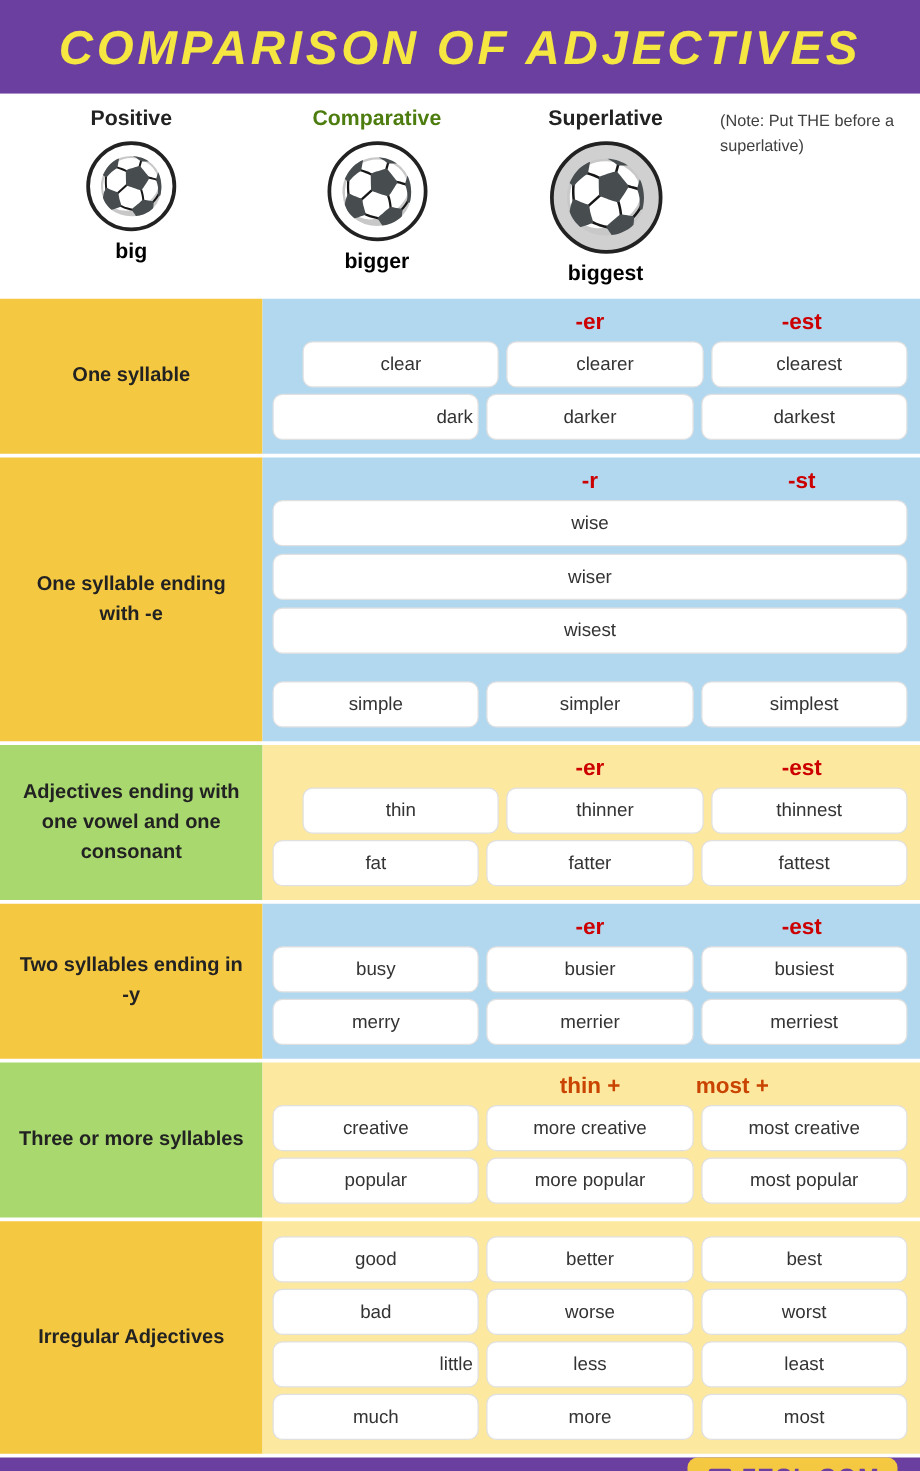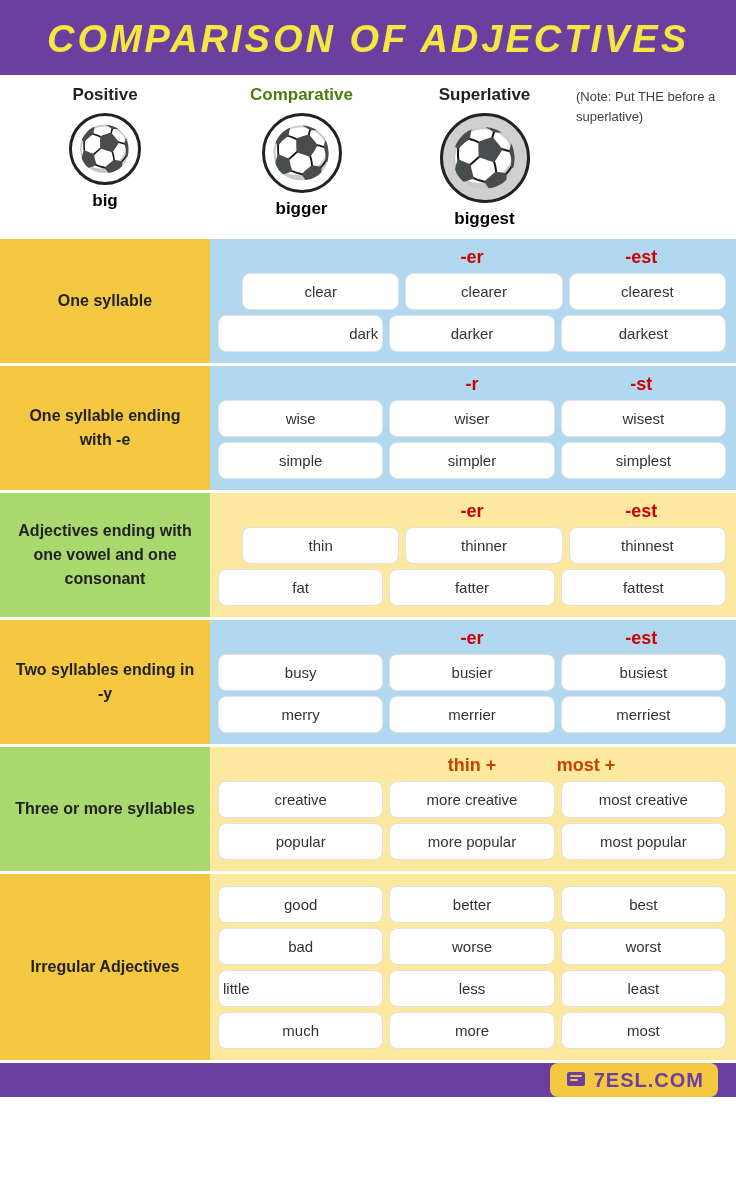--- a/index.html
+++ b/index.html
@@ -94,21 +94,21 @@
         </div>
       </div>
       <div style="display: flex; min-height: 120px; border-bottom: 3px solid rgb(255, 255, 255);">
         <div style="width: 210px; min-width: 210px; display: flex; align-items: center; justify-content: center; text-align: center; font-size: 16px; font-weight: bold; color: rgb(34, 34, 34); padding: 10px 12px; line-height: 1.5; background: rgb(245, 200, 66);">One syllable ending with -e</div>
         <div style="flex: 1 1 0%; display: flex; flex-direction: column; padding: 6px 10px 6px 8px; background: rgb(178, 216, 240);">
           <div style="display: flex; justify-content: space-around; padding: 2px 0px 5px;">
             <div style="flex: 1 1 0%;"></div>
             <div style="flex: 1 1 0%; text-align: center; font-size: 18px; font-weight: bold; color: rgb(204, 0, 0);">-r</div>
             <div style="flex: 1 1 0%; text-align: center; font-size: 18px; font-weight: bold; color: rgb(204, 0, 0);">-st</div>
           </div>
-          <div style="display: flex; gap: 6px; margin-bottom: 5px;">
+          <div style="display: flex; gap: 6px; margin-bottom: 22px; flex-direction: column;">
             <div style="flex: 1 1 0%; background: rgb(255, 255, 255); border-radius: 8px; text-align: center; padding: 9px 4px; font-size: 15px; color: rgb(51, 51, 51); font-weight: 500; border: 1px solid rgb(224, 224, 224);">wise</div>
             <div style="flex: 1 1 0%; background: rgb(255, 255, 255); border-radius: 8px; text-align: center; padding: 9px 4px; font-size: 15px; color: rgb(51, 51, 51); font-weight: 500; border: 1px solid rgb(224, 224, 224);">wiser</div>
             <div style="flex: 1 1 0%; background: rgb(255, 255, 255); border-radius: 8px; text-align: center; padding: 9px 4px; font-size: 15px; color: rgb(51, 51, 51); font-weight: 500; border: 1px solid rgb(224, 224, 224);">wisest</div>
           </div>
           <div style="display: flex; gap: 6px; margin-bottom: 5px;">
             <div style="flex: 1 1 0%; background: rgb(255, 255, 255); border-radius: 8px; text-align: center; padding: 9px 4px; font-size: 15px; color: rgb(51, 51, 51); font-weight: 500; border: 1px solid rgb(224, 224, 224);">simple</div>
             <div style="flex: 1 1 0%; background: rgb(255, 255, 255); border-radius: 8px; text-align: center; padding: 9px 4px; font-size: 15px; color: rgb(51, 51, 51); font-weight: 500; border: 1px solid rgb(224, 224, 224);">simpler</div>
             <div style="flex: 1 1 0%; background: rgb(255, 255, 255); border-radius: 8px; text-align: center; padding: 9px 4px; font-size: 15px; color: rgb(51, 51, 51); font-weight: 500; border: 1px solid rgb(224, 224, 224);">simplest</div>
           </div>
         </div>
@@ -181,21 +181,21 @@
             <div style="flex: 1 1 0%; background: rgb(255, 255, 255); border-radius: 8px; text-align: center; padding: 9px 4px; font-size: 15px; color: rgb(51, 51, 51); font-weight: 500; border: 1px solid rgb(224, 224, 224);">good</div>
             <div style="flex: 1 1 0%; background: rgb(255, 255, 255); border-radius: 8px; text-align: center; padding: 9px 4px; font-size: 15px; color: rgb(51, 51, 51); font-weight: 500; border: 1px solid rgb(224, 224, 224);">better</div>
             <div style="flex: 1 1 0%; background: rgb(255, 255, 255); border-radius: 8px; text-align: center; padding: 9px 4px; font-size: 15px; color: rgb(51, 51, 51); font-weight: 500; border: 1px solid rgb(224, 224, 224);">best</div>
           </div>
           <div style="display: flex; gap: 6px; margin-bottom: 5px;">
             <div style="flex: 1 1 0%; background: rgb(255, 255, 255); border-radius: 8px; text-align: center; padding: 9px 4px; font-size: 15px; color: rgb(51, 51, 51); font-weight: 500; border: 1px solid rgb(224, 224, 224);">bad</div>
             <div style="flex: 1 1 0%; background: rgb(255, 255, 255); border-radius: 8px; text-align: center; padding: 9px 4px; font-size: 15px; color: rgb(51, 51, 51); font-weight: 500; border: 1px solid rgb(224, 224, 224);">worse</div>
             <div style="flex: 1 1 0%; background: rgb(255, 255, 255); border-radius: 8px; text-align: center; padding: 9px 4px; font-size: 15px; color: rgb(51, 51, 51); font-weight: 500; border: 1px solid rgb(224, 224, 224);">worst</div>
           </div>
           <div style="display: flex; gap: 6px; margin-bottom: 5px;">
-            <div style="flex: 1 1 0%; background: rgb(255, 255, 255); border-radius: 8px; text-align: left; padding: 9px 4px; font-size: 15px; color: rgb(51, 51, 51); font-weight: 500; border: 1px solid rgb(224, 224, 224);">little</div>
+            <div style="flex: 1 1 0%; background: rgb(255, 255, 255); border-radius: 8px; text-align: right; padding: 9px 4px; font-size: 15px; color: rgb(51, 51, 51); font-weight: 500; border: 1px solid rgb(224, 224, 224);">little</div>
             <div style="flex: 1 1 0%; background: rgb(255, 255, 255); border-radius: 8px; text-align: center; padding: 9px 4px; font-size: 15px; color: rgb(51, 51, 51); font-weight: 500; border: 1px solid rgb(224, 224, 224);">less</div>
             <div style="flex: 1 1 0%; background: rgb(255, 255, 255); border-radius: 8px; text-align: center; padding: 9px 4px; font-size: 15px; color: rgb(51, 51, 51); font-weight: 500; border: 1px solid rgb(224, 224, 224);">least</div>
           </div>
           <div style="display: flex; gap: 6px; margin-bottom: 5px;">
             <div style="flex: 1 1 0%; background: rgb(255, 255, 255); border-radius: 8px; text-align: center; padding: 9px 4px; font-size: 15px; color: rgb(51, 51, 51); font-weight: 500; border: 1px solid rgb(224, 224, 224);">much</div>
             <div style="flex: 1 1 0%; background: rgb(255, 255, 255); border-radius: 8px; text-align: center; padding: 9px 4px; font-size: 15px; color: rgb(51, 51, 51); font-weight: 500; border: 1px solid rgb(224, 224, 224);">more</div>
             <div style="flex: 1 1 0%; background: rgb(255, 255, 255); border-radius: 8px; text-align: center; padding: 9px 4px; font-size: 15px; color: rgb(51, 51, 51); font-weight: 500; border: 1px solid rgb(224, 224, 224);">most</div>
           </div>
         </div>
       </div>

